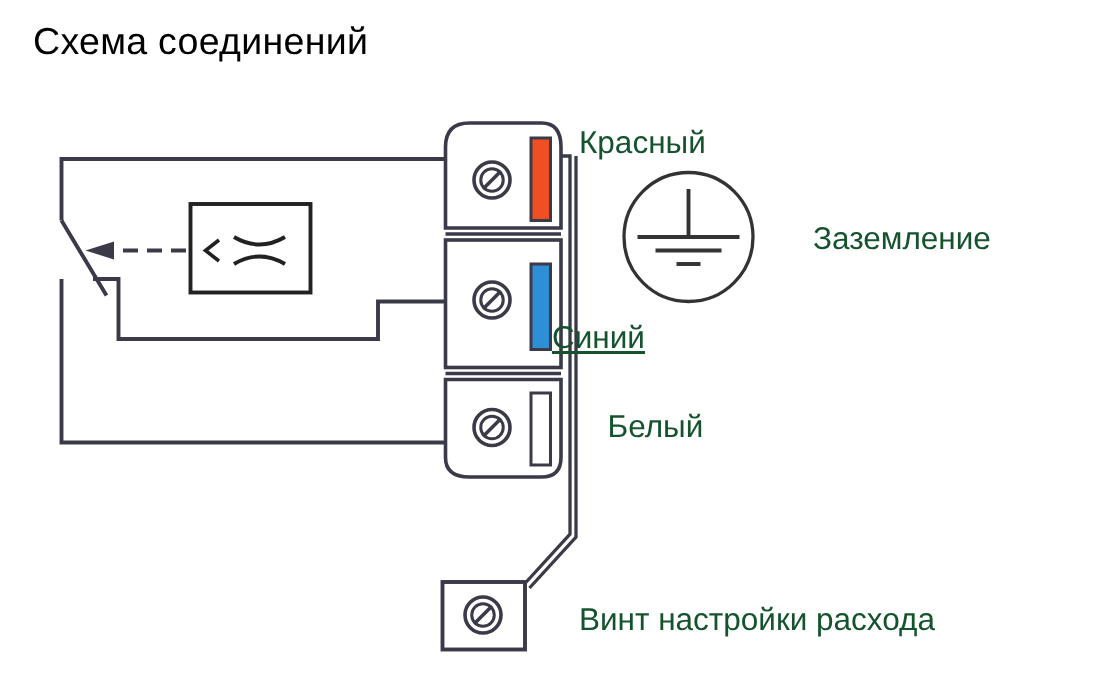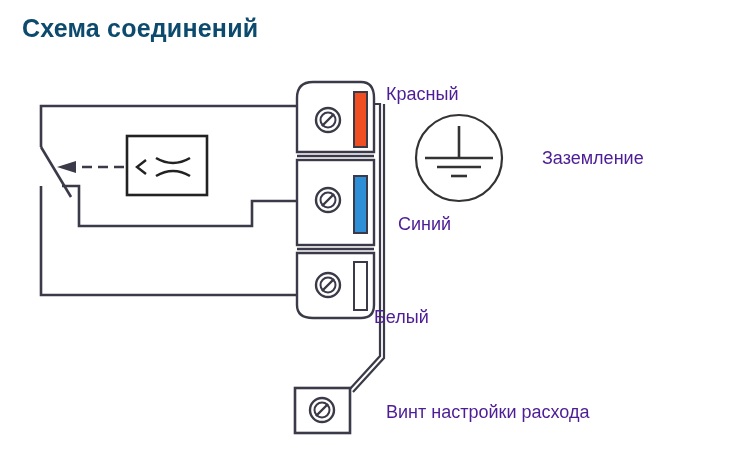--- a/index.html
+++ b/index.html
@@ -1,22 +1,22 @@
 <!DOCTYPE html>
 <html><head>
   <meta charset="utf-8">
   <style>
     html, body { margin: 0; padding: 0; background: #ffffff; }
     body { width: 739px; height: 460px; position: relative; overflow: hidden; font-family: "Liberation Sans", sans-serif; color: #111; }
-    .title { position: absolute; left: 22px; top: 14px; font-size: 25px; font-weight: bold; color: #0c4a6e; letter-spacing: 0.2px; }
-    .lbl { position: absolute; font-size: 18px; color: #4c1d95; white-space: nowrap; }
+    .title { position: absolute; left: 22px; top: 14px; font-size: 25px; font-weight: normal; color: #000000; letter-spacing: 0.2px; }
+    .lbl { position: absolute; font-size: 21px; color: #14532d; white-space: nowrap; }
     #lbl-red { left: 386px; top: 84px; }
     #lbl-ground { left: 542px; top: 148px; text-align: right; }
-    #lbl-blue { left: 398px; top: 214px; }
-    #lbl-white { left: 374px; top: 273px; margin-top: 34px; }
+    #lbl-blue { left: 368px; top: 214px; text-decoration: underline; }
+    #lbl-white { left: 405px; top: 273px; }
     #lbl-screw { left: 386px; top: 402px; }
     svg.diagram { position: absolute; left: 0; top: 0; }
   </style>
 </head>
 <body>
 
 <div class="title">Схема соединений</div>
 
 <svg class="diagram" width="739" height="460" viewBox="0 0 739 460" xmlns="http://www.w3.org/2000/svg">
   <g fill="none" stroke="#3a3a48" stroke-width="2.6" stroke-linejoin="miter">

